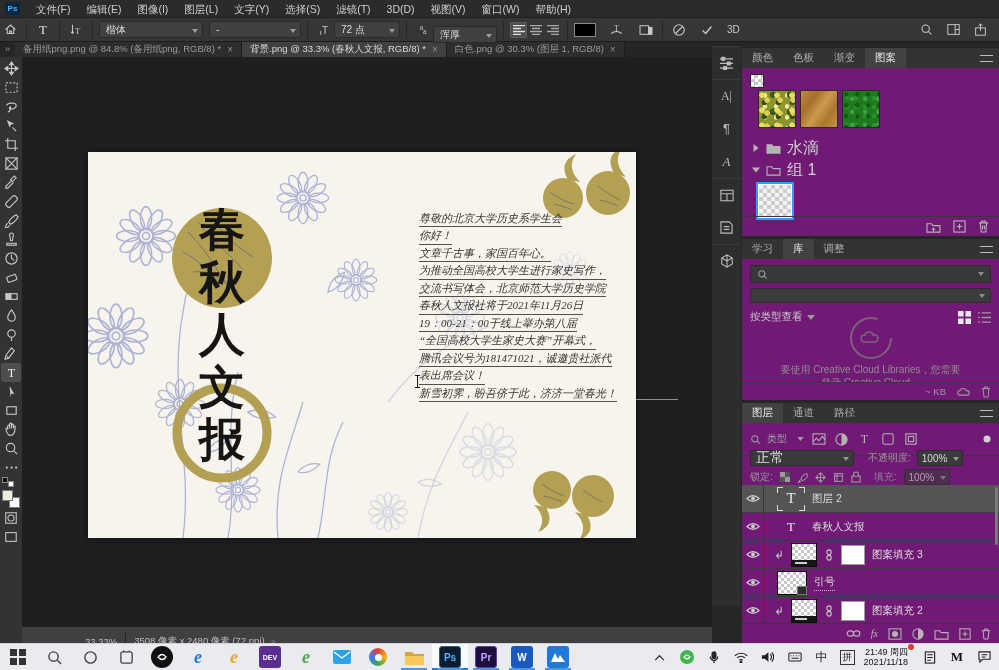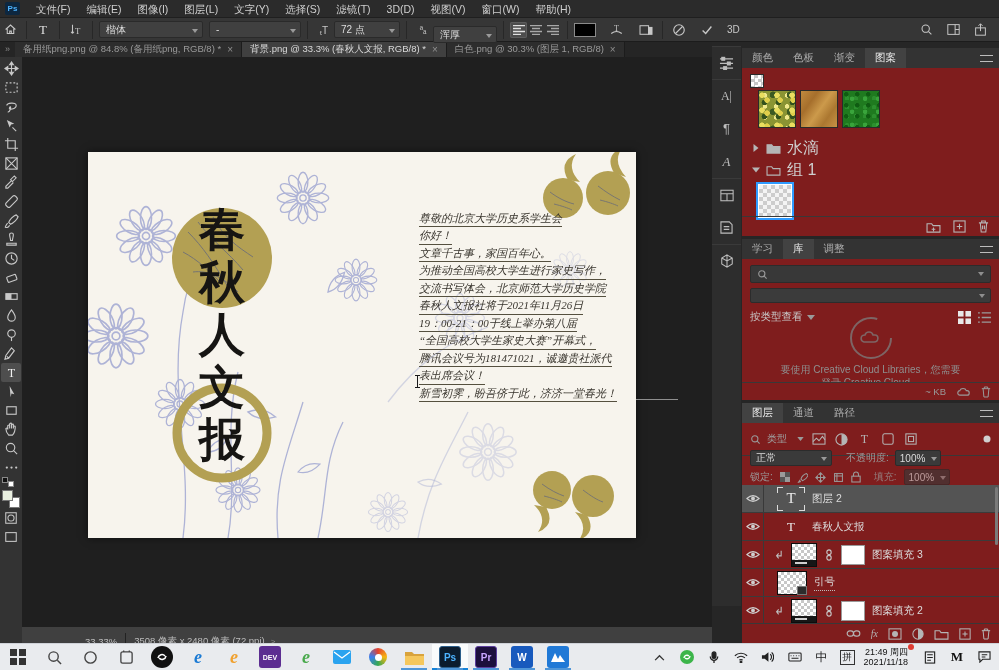--- a/index.html
+++ b/index.html
@@ -71,21 +71,21 @@
   .statusbar .zoomfield { margin-left:55px; padding:0 8px; }
   .statusbar .sep { width:1px; height:16px; background:#222; margin-right:8px;}
   .statusbar .chev { color:#8f8f8f; margin-left:6px; font-size:8px;}
 
   
   .panels-region { position:absolute; top:42px; left:712px; width:287px; height:601px; background:#262626; z-index:25;}
   .dock { position:absolute; left:0; top:4px; width:29px; height:560px; background:#2d2d2d; }
   .dock-icon { width:29px; height:33px; display:flex; align-items:center; justify-content:center; color:#bdbdbd; }
   .dock-icon.grp { border-top:1px solid #3a3a3a; }
 
-  .panel { position:absolute; left:30px; width:257px; background:#7f1d1d; }
+  .panel { position:absolute; left:30px; width:257px; background:#701a75; }
   .p-patterns { top:6px;  height:188px; }
   .p-libraries{ top:197px; height:161px; }
   .p-layers   { top:361px; height:240px; }
   .ptabs { height:20px; background:#333333; display:flex; align-items:stretch; position:relative;}
   .ptab { padding:0 10px; font-size:10.5px; color:#adadad; display:flex; align-items:center;}
   .ptab.on { background:#424242; color:#e8e8e8; }
   .pmenu { position:absolute; right:6px; top:7px; width:13px; height:7px;
     border-top:1.5px solid #bdbdbd; border-bottom:1.5px solid #bdbdbd; }
 
   
@@ -134,22 +134,22 @@
     display:flex; align-items:center; justify-content:flex-end; gap:10px; padding-right:8px;
     font-size:9.5px; color:#9a9a9a; }
 
   
   .lay-filter { position:absolute; left:0; top:20px; width:100%; height:22px; display:flex; align-items:center;
     gap:6px; padding:16px 8px; border-bottom:1px solid #383838;}
   .filter-type { font-size:10px; color:#9f9f9f; display:flex; align-items:center; gap:10px; }
   .fico { display:flex; align-items:center; justify-content:center; width:17px; height:16px; }
   .lay-blend { position:absolute; left:0; top:44px; width:100%; height:22px; display:flex; align-items:center;
     padding:0 8px; gap:6px; font-size:10px; color:#9a9a9a;}
-  .blend-dd { width:82px; height:16px; background:#3a3a3a; border:1px solid #2b2b2b; border-radius:2px;
-    color:#ddd; font-size:10px; display:flex; align-items:center; padding:0 5px; position:relative;}
+  .blend-dd { width:104px; height:16px; background:#3a3a3a; border:1px solid #2b2b2b; border-radius:2px;
+    color:#ddd; font-size:14px; display:flex; align-items:center; padding:0 5px; position:relative;}
   .blend-dd::after { content:""; position:absolute; right:4px; top:6px; border-left:3px solid transparent;
     border-right:3px solid transparent; border-top:4px solid #999; }
   .val-dd { width:46px; height:16px; background:#3a3a3a; border:1px solid #2b2b2b; border-radius:2px;
     color:#ddd; font-size:10px; display:flex; align-items:center; padding:0 4px; position:relative; }
   .val-dd::after { content:""; position:absolute; right:3px; top:6px; border-left:3px solid transparent;
     border-right:3px solid transparent; border-top:4px solid #999; }
   .lay-lock { position:absolute; left:0; top:66px; width:100%; height:16px; display:flex; align-items:center;
     padding:0 8px; gap:7px; font-size:10px; color:#9a9a9a; }
   .lay-lock .val-dd { opacity:.65; }
   .lay-list { position:absolute; left:0; top:82px; width:100%; height:138px; overflow:hidden; }

